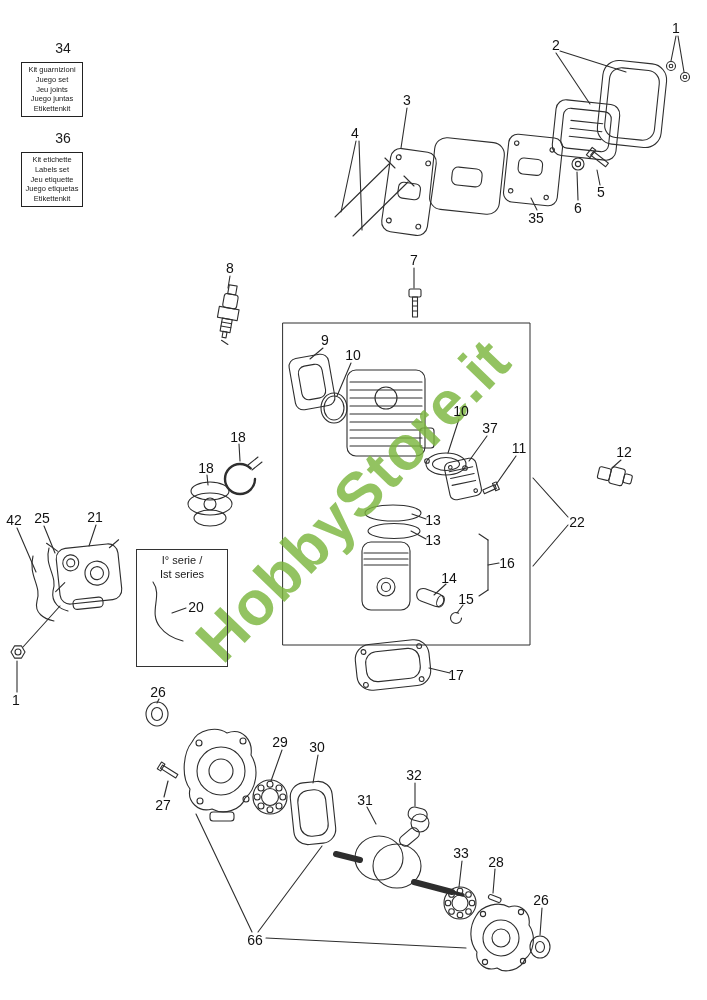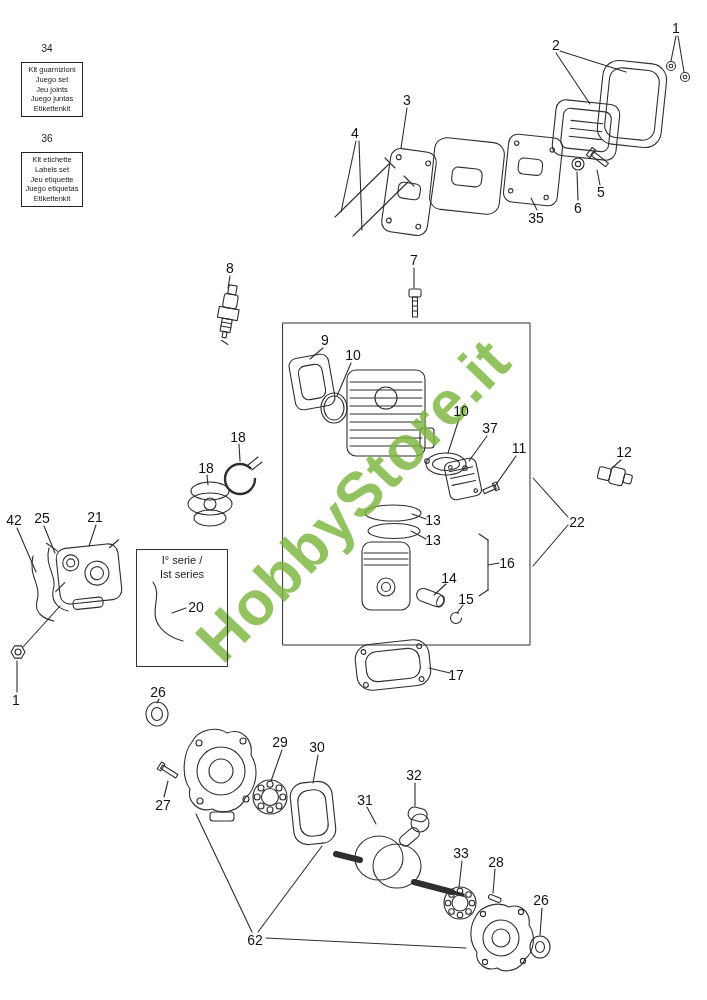--- a/index.html
+++ b/index.html
@@ -7,21 +7,21 @@
   body { font-family:"Liberation Sans", sans-serif; color:#1a1a1a; }
   .page { position:relative; width:707px; height:1000px; background:#fff; overflow:hidden; }
   svg.diagram { position:absolute; left:0; top:0; z-index:1; }
   svg.diagram g { stroke:#2e2e2e; fill:none; stroke-width:1.1; stroke-linecap:round; stroke-linejoin:round; }
   .watermark { position:absolute; left:353px; top:500px; z-index:2;
                transform:translate(-50%,-50%) rotate(-46deg);
                font-size:62px; font-weight:bold; letter-spacing:1px;
                color:#7cb63f; opacity:0.82; white-space:nowrap; }
   .pl { position:absolute; z-index:3; transform:translate(-50%,-50%);
         font-size:14px; line-height:1; white-space:nowrap; color:#111; }
-  .kit-num { position:absolute; z-index:3; transform:translate(-50%,-50%); font-size:10px; }
+  .kit-num { position:absolute; z-index:3; transform:translate(-50%,-50%); font-size:14px;margin-left:16px; }
   .kit-box { position:absolute; z-index:3; width:62px; border:1px solid #222;
              padding:2px 1px; text-align:center; font-size:7.5px; line-height:1.3; background:#fff; }
   .series-box { position:absolute; z-index:3; width:92px; height:118px; border:1px solid #333;
                 text-align:center; font-size:11px; line-height:1.25; padding-top:4px; background:transparent; }
 </style>
 </head>
 <body>
 
 <div class="page">
 
@@ -401,15 +401,15 @@
   <span class="pl" style="left:16px;top:700px">1</span>
   <span class="pl" style="left:158px;top:692px">26</span>
   <span class="pl" style="left:163px;top:805px">27</span>
   <span class="pl" style="left:280px;top:742px">29</span>
   <span class="pl" style="left:317px;top:747px">30</span>
   <span class="pl" style="left:365px;top:800px">31</span>
   <span class="pl" style="left:414px;top:775px">32</span>
   <span class="pl" style="left:461px;top:853px">33</span>
   <span class="pl" style="left:496px;top:862px">28</span>
   <span class="pl" style="left:541px;top:900px">26</span>
-  <span class="pl" style="left:255px;top:940px">62</span>
+  <span class="pl" style="left:255px;top:940px">66</span>
 
 </div>
 
 </body></html>

